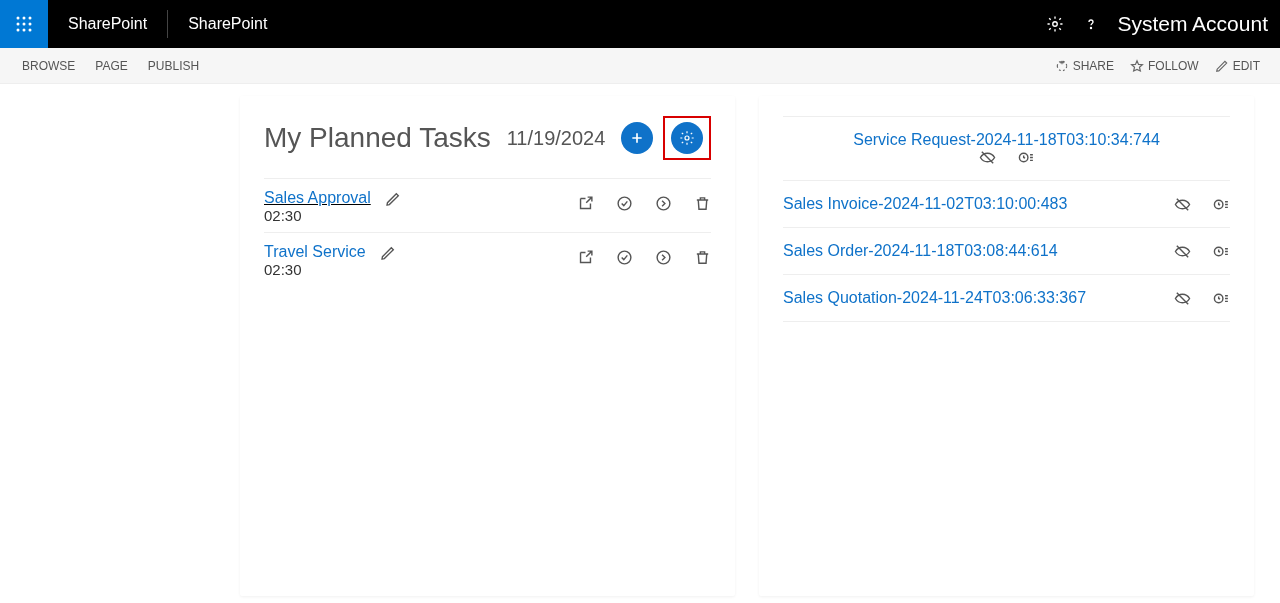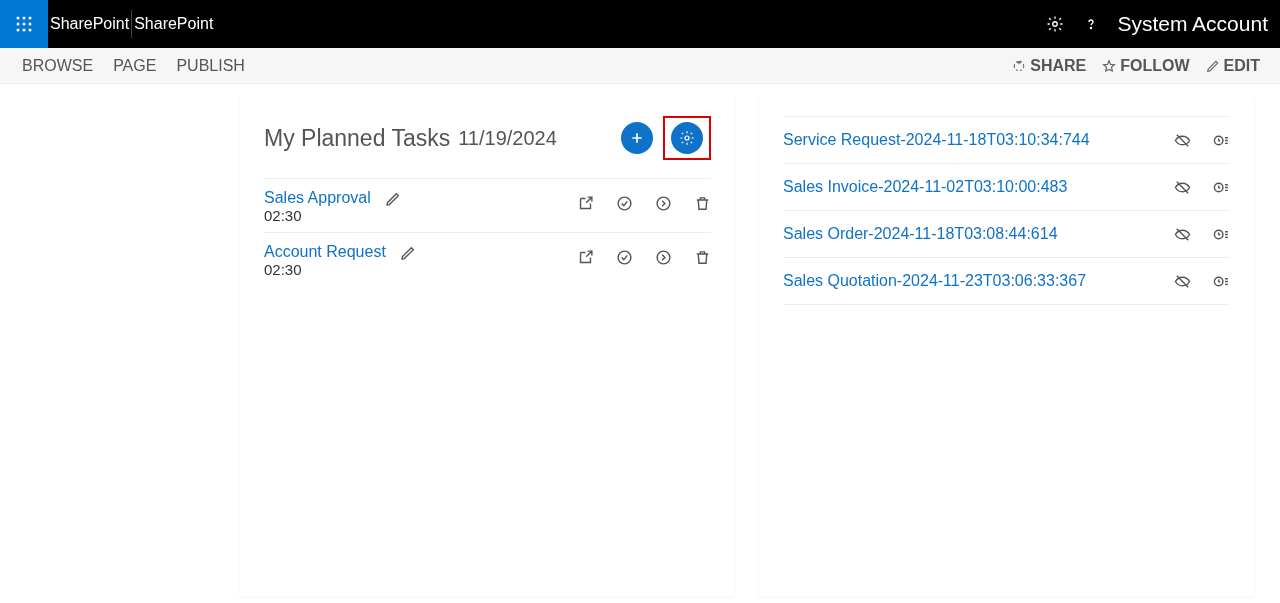--- a/index.html
+++ b/index.html
@@ -14,21 +14,21 @@
     align-items: center;
     color: #fff;
   }
   .app-launcher {
     width: 48px; height: 48px;
     background: #0078d4;
     display: flex; align-items: center; justify-content: center;
     cursor: pointer;
   }
   .brand-block {
-    padding: 0 2px;
+    padding: 0 20px;
     font-size: 16px;
     display: flex;
     align-items: center;
     height: 50px;
   }
   .brand-sep {
     width: 1px; height: 28px; background: #444;
   }
   .top-spacer { flex: 1; }
   .top-icon {
@@ -43,36 +43,35 @@
   }
 
   
   .ribbon {
     height: 36px;
     background: #f6f6f6;
     border-bottom: 1px solid #eee;
     display: flex;
     align-items: center;
     padding: 0 12px;
-    font-size: 16px;
+    font-size: 12px;
     color: #555;
   }
   .ribbon-tab {
     padding: 4px 10px;
     cursor: pointer;
     text-transform: uppercase;
   }
   .ribbon-spacer { flex: 1; }
   .ribbon-action {
     display: flex; align-items: center; gap: 4px;
     padding: 4px 8px;
     cursor: pointer;
     color: #555;
     text-transform: uppercase;
-    font-weight: bold;
   }
   .ribbon-action svg { width: 14px; height: 14px; }
 
   
   .content {
     display: flex;
     gap: 24px;
     padding: 12px 24px 0 240px;
   }
   .card {
@@ -82,29 +81,29 @@
     padding: 20px 24px 10px 24px;
     border-radius: 2px;
     box-shadow: 0 1px 3px rgba(0,0,0,0.06);
   }
   .card-header {
     display: flex;
     align-items: center;
     margin-bottom: 18px;
   }
   .card-title {
-    font-size: 23px;
+    font-size: 28px;
     color: #555;
     font-weight: 400;
   }
   .card-title-date {
     font-size: 20px;
     color: #555;
     font-weight: 400;
-    margin-left: 8px;
+    margin-left: 16px;
   }
   .card-header-spacer { flex: 1; }
   .circle-btn {
     width: 32px; height: 32px;
     border-radius: 50%;
     background: #0f72c9;
     display: flex; align-items: center; justify-content: center;
     cursor: pointer;
     margin-left: 10px;
     color: #fff;
@@ -151,21 +150,21 @@
   .task-action-icon { cursor: pointer; }
   .task-action-icon svg { width: 17px; height: 17px; }
 
   
   .watch-row {
     display: flex;
     align-items: center;
     border-bottom: 1px solid #eee;
     padding: 14px 0;
   }
-  .watch-row:first-child { border-top: 1px solid #eee; }
+  .watch-row:first-child { border-top: 1px solid #eee; flex-direction: column; }
   .watch-link {
     color: #0f72c9;
     font-size: 16px;
     text-decoration: none;
     flex: 1;
     overflow: hidden;
     text-overflow: ellipsis;
     white-space: nowrap;
   }
   .watch-icons {
@@ -257,21 +256,21 @@
             <path d="M12 2v3M12 19v3M4.2 4.2l2.1 2.1M17.7 17.7l2.1 2.1M2 12h3M19 12h3M4.2 19.8l2.1-2.1M17.7 6.3l2.1-2.1"></path>
           </svg>
         </div>
       </div>
     </div>
 
     <div class="task-list">
 
       <div class="task-row">
         <div class="task-main">
-          <div style="display:flex;align-items:flex-end;">
+          <div style="display:flex;align-items:flex-end;text-decoration:underline;">
             <a href="#" class="task-title">Sales Approval</a>
             <span class="task-edit">
               <svg viewBox="0 0 24 24" width="16" height="16" fill="none" stroke="#555" stroke-width="2">
                 <path d="M3 21l3.5-.7L20 7l-3-3L3.7 17.5 3 21z"></path>
               </svg>
             </span>
           </div>
           <div class="task-time">02:30</div>
         </div>
         <div class="task-actions">
@@ -296,21 +295,21 @@
             <svg viewBox="0 0 24 24" fill="none" stroke="#555" stroke-width="2">
               <path d="M4 7h16M9 7V4h6v3M6 7l1 13h10l1-13"></path>
             </svg>
           </span>
         </div>
       </div>
 
       <div class="task-row">
         <div class="task-main">
           <div style="display:flex;align-items:center;">
-            <a href="#" class="task-title">Account Request</a>
+            <a href="#" class="task-title">Travel Service</a>
             <span class="task-edit">
               <svg viewBox="0 0 24 24" width="16" height="16" fill="none" stroke="#555" stroke-width="2">
                 <path d="M3 21l3.5-.7L20 7l-3-3L3.7 17.5 3 21z"></path>
               </svg>
             </span>
           </div>
           <div class="task-time">02:30</div>
         </div>
         <div class="task-actions">
           <span class="task-action-icon">
@@ -393,21 +392,21 @@
           <span class="task-action-icon">
             <svg viewBox="0 0 24 24" fill="none" stroke="#555" stroke-width="2">
               <circle cx="8" cy="12" r="6"></circle>
                 <path d="M8 9v3l2 1M17 8h4M17 12h4M17 16h4"></path>
             </svg>
           </span>
         </div>
       </div>
 
       <div class="watch-row">
-        <a href="#" class="watch-link">Sales Quotation-2024-11-23T03:06:33:367</a>
+        <a href="#" class="watch-link">Sales Quotation-2024-11-24T03:06:33:367</a>
         <div class="watch-icons">
           <span class="task-action-icon">
             <svg viewBox="0 0 24 24" fill="none" stroke="#555" stroke-width="2">
               <path d="M2 12s3.5-6 10-6 10 6 10 6-3.5 6-10 6-10-6-10-6z"></path>
                 <path d="M4 4l16 16"></path>
             </svg>
           </span>
           <span class="task-action-icon">
             <svg viewBox="0 0 24 24" fill="none" stroke="#555" stroke-width="2">
               <circle cx="8" cy="12" r="6"></circle>

